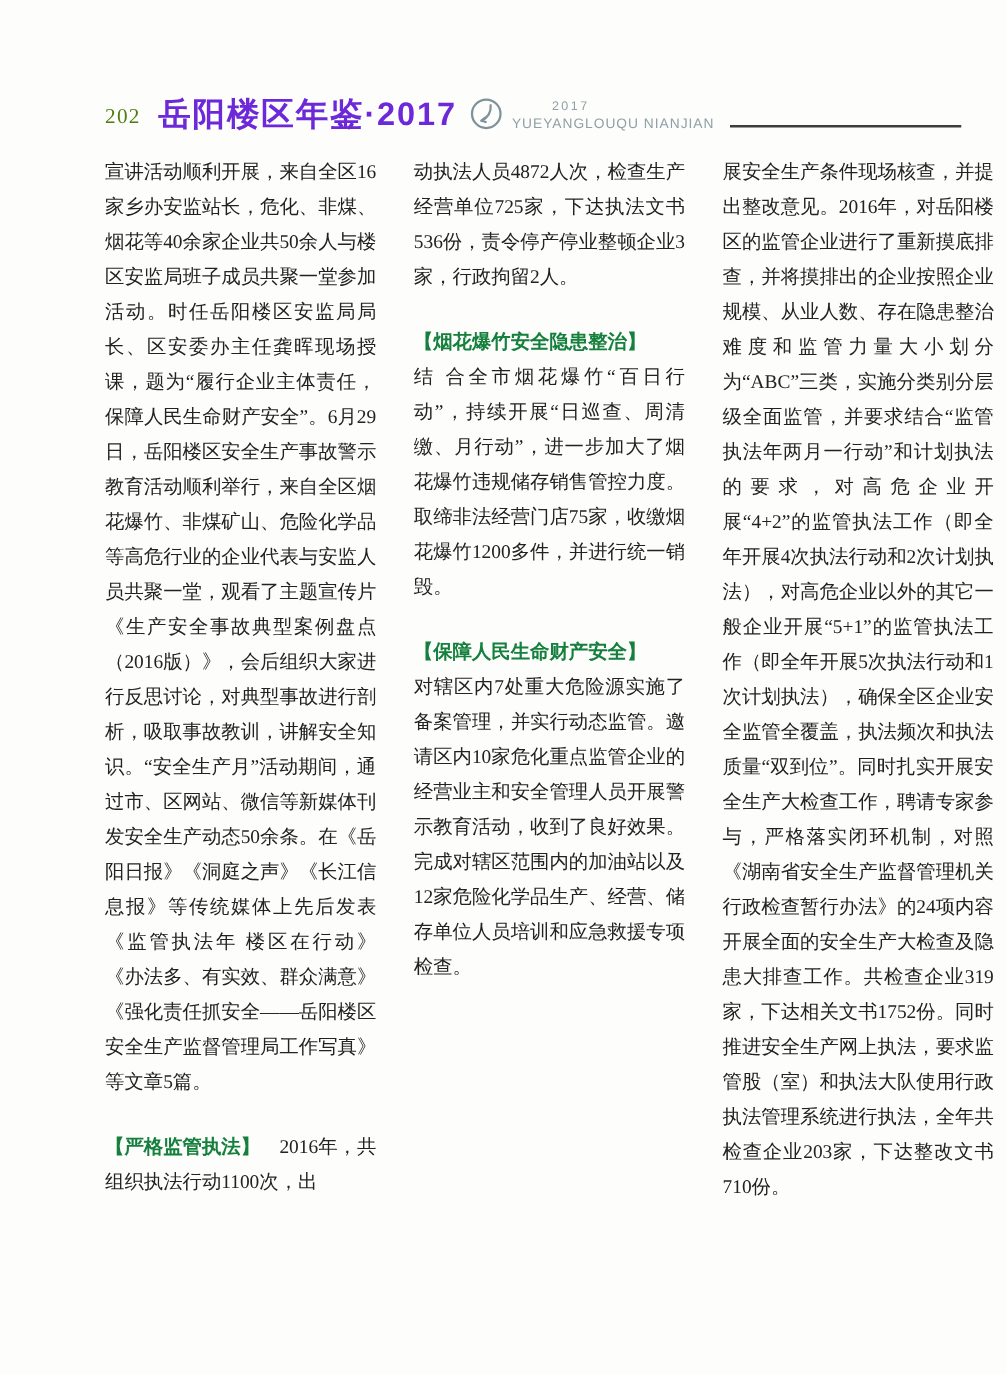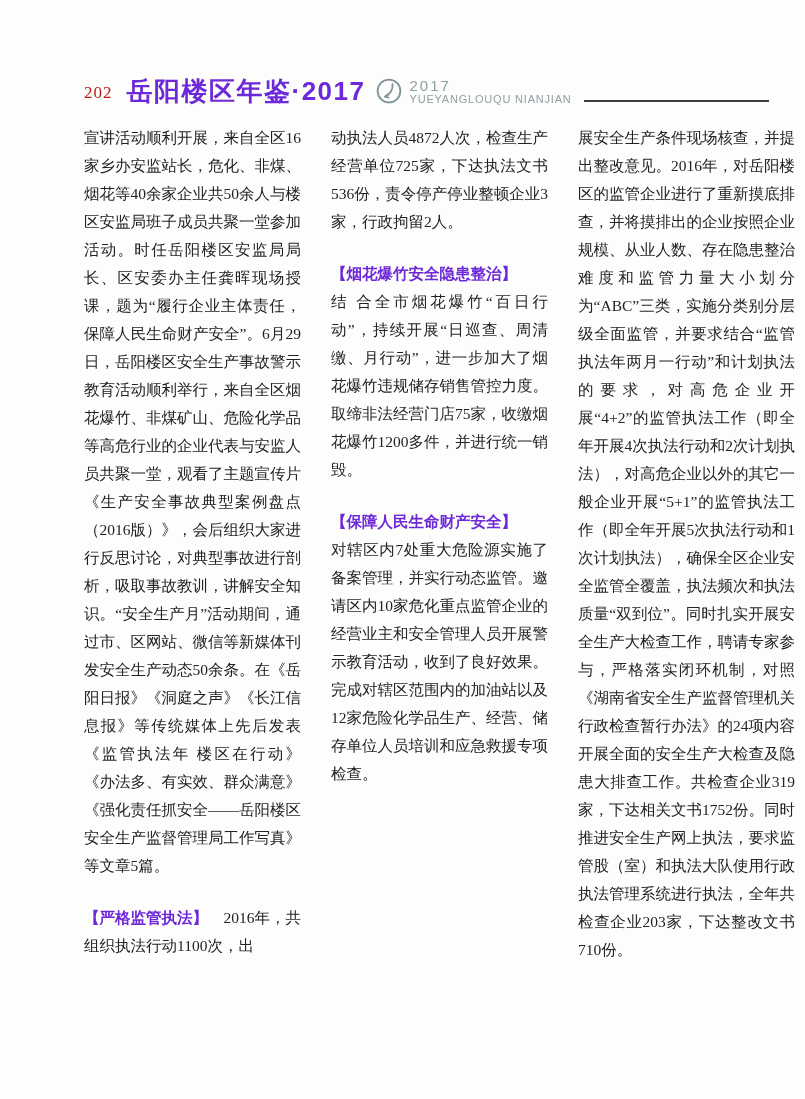--- a/index.html
+++ b/index.html
@@ -18,21 +18,21 @@
   .page-header{
     display:flex;
     align-items:flex-end;
     height:36px;
   }
   .page-num{
     font-size:17px;
     letter-spacing:1px;
     padding-bottom:3px;
     margin-right:14px;
-    color:#b91c1c;
+    color:#4d7c0f;
   }
   .book-title{
     margin:0;
     font-family:"Liberation Sans","DejaVu Sans",sans-serif;
     font-weight:bold;
     font-size:26px;
     line-height:30px;
     letter-spacing:1.5px;
     color:#6d28d9;
     white-space:nowrap;
@@ -46,23 +46,24 @@
   .romanized{
     display:flex;
     flex-direction:column;
     justify-content:flex-end;
     color:#8fa0a6;
     font-family:"Liberation Sans","DejaVu Sans",sans-serif;
     padding-bottom:1px;
     white-space:nowrap;
   }
   .romanized .yr{
-    font-size:15px;
+    font-size:10px;
     letter-spacing:2px;
     line-height:15px;
+    margin-left:32px;
   }
   .romanized .pinyin{
     font-size:11px;
     letter-spacing:0.8px;
     line-height:12px;
   }
   .header-rule{
     flex:1 1 auto;
     border-bottom:2.5px solid #3d3d3d;
     margin-left:12px;
@@ -81,21 +82,21 @@
     font-size:15.5px;
     line-height:28px;
     text-align:justify;
     color:#222;
   }
   .para{margin:0;}
   .para + .para{margin-top:24px;}
   .sec-head{
     font-weight:bold;
     font-family:Liberation Sans, sans-serif;
-    color:#6d28d9;
+    color:#15803d;
   }
   .sec-head.block{display:block;}
   .sec-head.gap{margin-right:1em;}
 </style>
 </head>
 <body>
 
 <div class="page">
 
   <header class="page-header">

